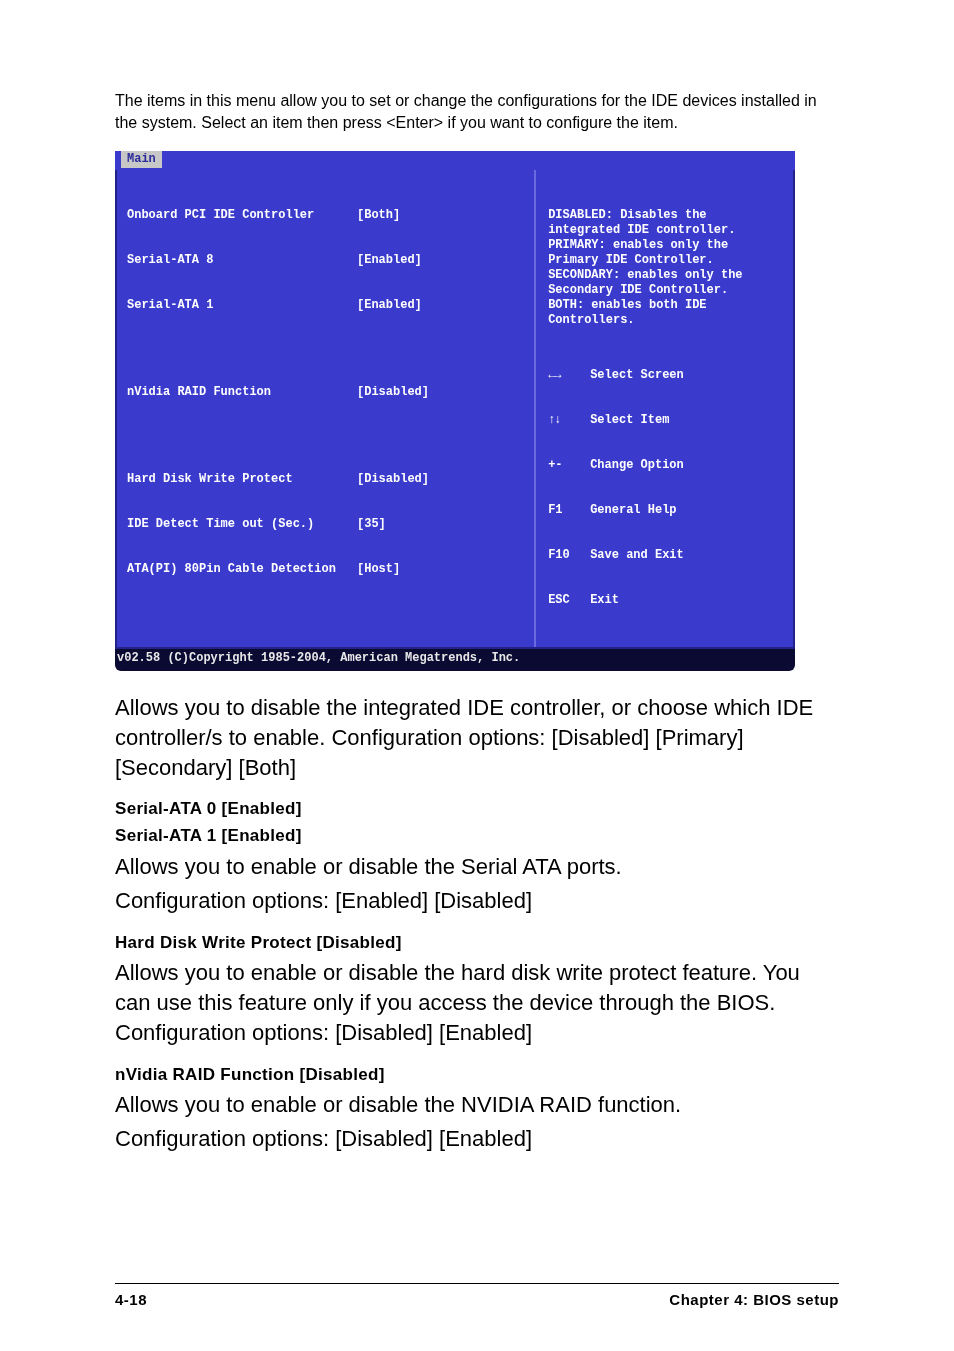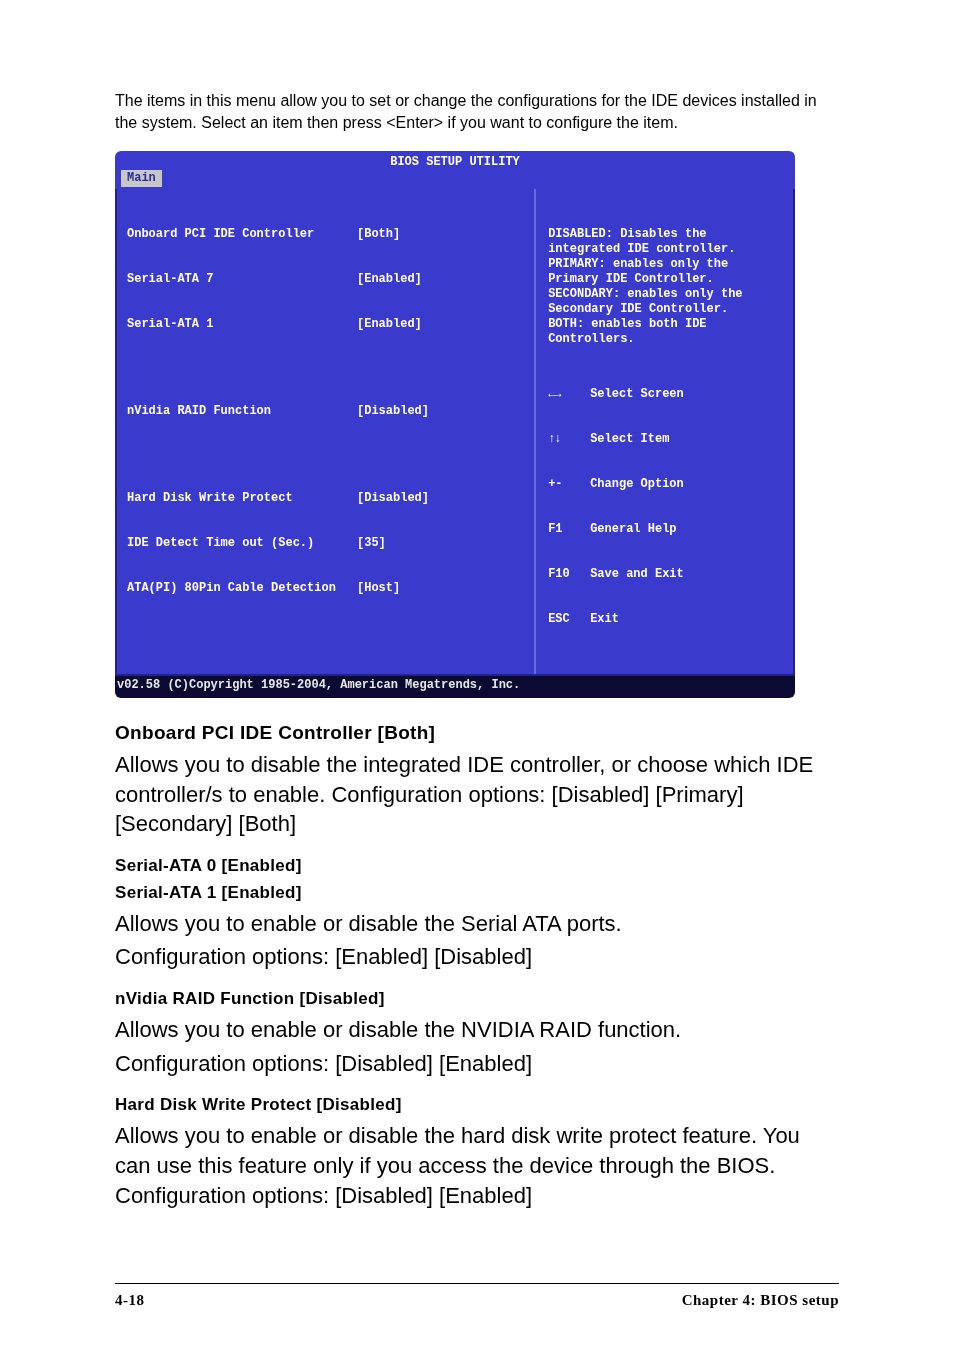--- a/index.html
+++ b/index.html
@@ -77,21 +77,21 @@
     font-weight: bold;
   }
   .bios-row { display: flex; }
   .bios-label { display: inline-block; min-width: 230px; }
   .bios-value { display: inline-block; }
   .bios-gap { height: 12px; }
   .bios-right {
     flex: 1 1 38%;
     background: #3a3acc;
     color: #fff;
-    padding: 8px 10px 17px 12px;
+    padding: 8px 10px 9px 12px;
     font-weight: bold;
     white-space: pre-wrap;
   }
   .bios-help { margin-bottom: 10px; }
   .nav-row { display: flex; gap: 0; }
   .nav-key { display: inline-block; min-width: 42px; }
   .nav-key .unicode-icon { letter-spacing: -1px; }
   .bios-footer {
     background: #0a0a33;
     color: #e8e8e8;
@@ -134,41 +134,40 @@
     bottom: 0;
     left: 0;
     right: 0;
     border-top: 1px solid #000;
     padding-top: 6px;
     display: flex;
     justify-content: space-between;
     font-weight: 900;
     font-size: 15px;
     letter-spacing: 0.5px;
-    font-family: Liberation Serif, serif;
+    font-family: Liberation Sans, sans-serif;
     align-items: center;
   }
 </style>
 </head>
 <body>
 
 <div class="page">
 
 
   <p class="intro">The items in this menu allow you to set or change the configurations for the IDE devices installed in the system. Select an item then press &lt;Enter&gt; if you want to configure the item.</p>
 
   <div class="bios-wrap">
-    <div class="bios-title">BIOS SETUP UTILITY</div>
     <div class="bios-tabs">
       <span class="bios-tab">Main</span>
     </div>
     <div class="bios-body">
       <div class="bios-left">
         <div class="bios-row"><span class="bios-label">Onboard PCI IDE Controller</span><span class="bios-value">[Both]</span></div>
-        <div class="bios-row"><span class="bios-label">Serial-ATA 7</span><span class="bios-value">[Enabled]</span></div>
+        <div class="bios-row"><span class="bios-label">Serial-ATA 8</span><span class="bios-value">[Enabled]</span></div>
         <div class="bios-row"><span class="bios-label">Serial-ATA 1</span><span class="bios-value">[Enabled]</span></div>
         <div class="bios-gap"></div>
         <div class="bios-row"><span class="bios-label">nVidia RAID Function</span><span class="bios-value">[Disabled]</span></div>
         <div class="bios-gap"></div>
         <div class="bios-row"><span class="bios-label">Hard Disk Write Protect</span><span class="bios-value">[Disabled]</span></div>
         <div class="bios-row"><span class="bios-label">IDE Detect Time out (Sec.)</span><span class="bios-value">[35]</span></div>
         <div class="bios-row"><span class="bios-label">ATA(PI) 80Pin Cable Detection</span><span class="bios-value">[Host]</span></div>
       </div>
       <div class="bios-right">
         <div class="bios-help">DISABLED: Disables the integrated IDE controller.
@@ -180,40 +179,39 @@
         <div class="nav-row"><span class="nav-key"><span>+-</span></span><span>Change Option</span></div>
         <div class="nav-row"><span class="nav-key"><span>F1</span></span><span>General Help</span></div>
         <div class="nav-row"><span class="nav-key"><span>F10</span></span><span>Save and Exit</span></div>
         <div class="nav-row"><span class="nav-key"><span>ESC</span></span><span>Exit</span></div>
       </div>
     </div>
     <div class="bios-footer">v02.58 (C)Copyright 1985-2004, American Megatrends, Inc.</div>
   </div>
 
   <div class="section-block">
-    <h3 class="h3">Onboard PCI IDE Controller [Both]</h3>
     <p class="body">Allows you to disable the integrated IDE controller, or choose which IDE controller/s to enable. Configuration options: [Disabled] [Primary] [Secondary] [Both]</p>
   </div>
 
   <div class="section-block">
     <h3 class="h4">Serial-ATA 0 [Enabled]</h3>
     <h3 class="h4" style="margin-top:0">Serial-ATA 1 [Enabled]</h3>
     <p class="body">Allows you to enable or disable the Serial ATA ports.</p>
     <p class="body">Configuration options: [Enabled] [Disabled]</p>
   </div>
 
   <div class="section-block">
+    <h3 class="h4">Hard Disk Write Protect [Disabled]</h3>
+    <p class="body">Allows you to enable or disable the hard disk write protect feature. You can use this feature only if you access the device through the BIOS. Configuration options: [Disabled] [Enabled]</p>
+  </div>
+
+  <div class="section-block">
     <h3 class="h4">nVidia RAID Function [Disabled]</h3>
     <p class="body">Allows you to enable or disable the NVIDIA RAID function.</p>
     <p class="body">Configuration options: [Disabled] [Enabled]</p>
   </div>
 
-  <div class="section-block">
-    <h3 class="h4">Hard Disk Write Protect [Disabled]</h3>
-    <p class="body">Allows you to enable or disable the hard disk write protect feature. You can use this feature only if you access the device through the BIOS. Configuration options: [Disabled] [Enabled]</p>
-  </div>
-
 
   <div class="footer">
     <span>4-18</span>
     <span>Chapter 4: BIOS setup</span>
   </div>
 </div>
 
 </body></html>

